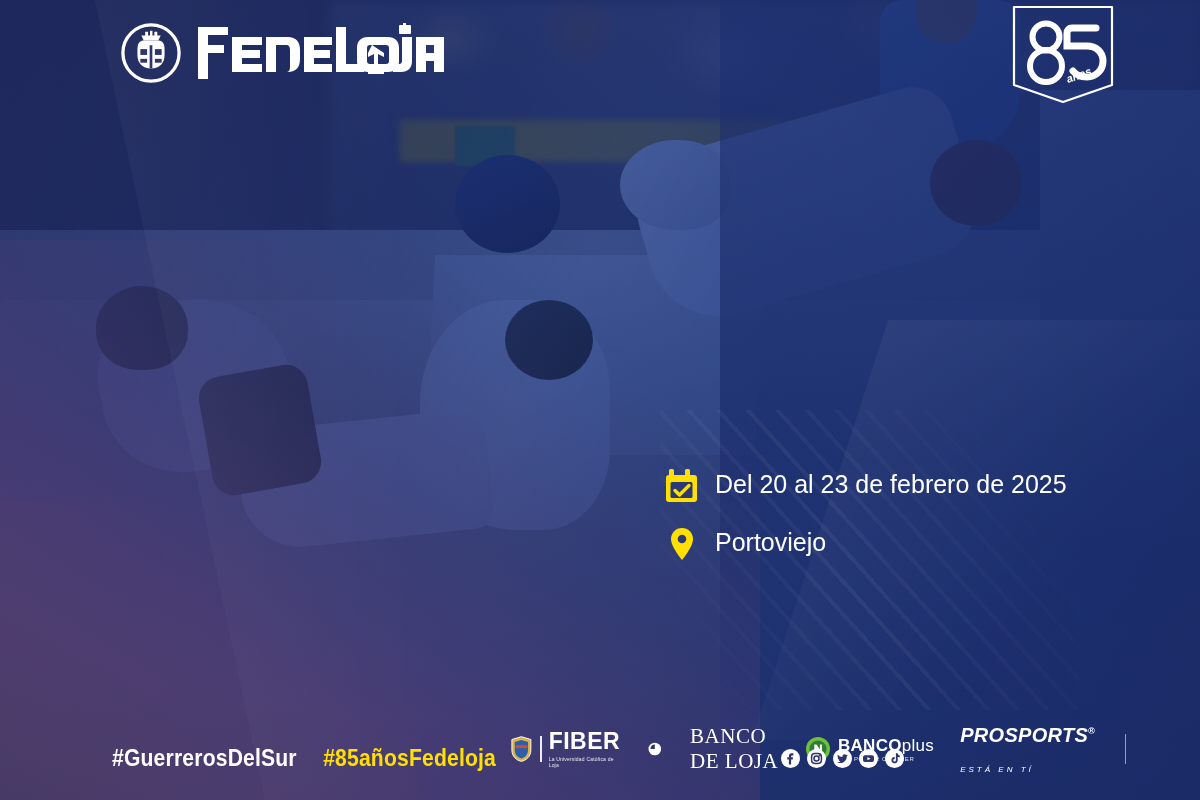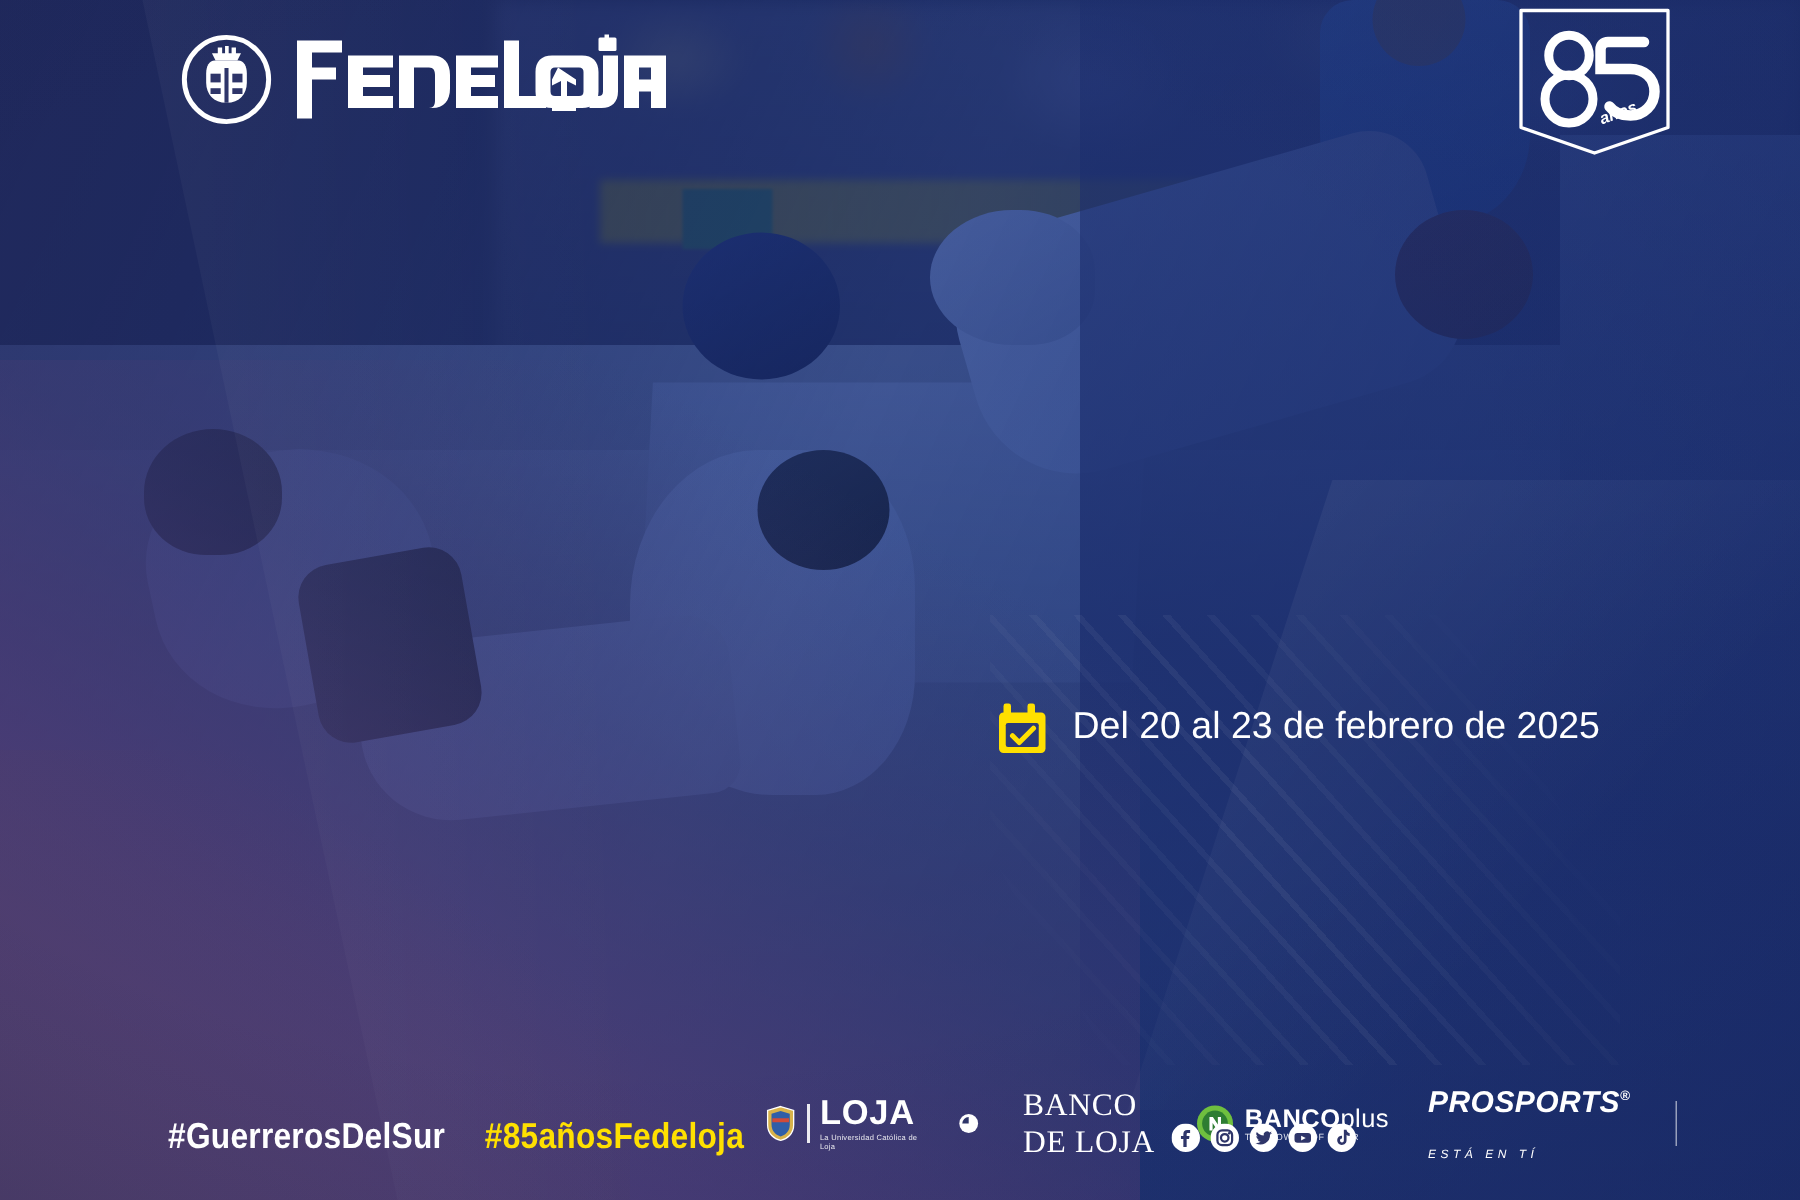--- a/index.html
+++ b/index.html
@@ -270,40 +270,47 @@
     <div class="meta-row">
       <svg class="ico" viewBox="0 0 34 36">
         <rect x="4" y="1" width="5" height="9" rx="1.6" fill="#FFE000"></rect>
         <rect x="20" y="1" width="5" height="9" rx="1.6" fill="#FFE000"></rect>
         <rect x="1" y="7" width="31" height="27" rx="3" fill="#FFE000"></rect>
         <rect x="5.5" y="14" width="22" height="16" rx="1.5" fill="#2b3a77"></rect>
         <path d="M10 22.5l4.5 4.5L24 17.5" fill="none" stroke="#FFE000" stroke-width="3.4" stroke-linecap="round" stroke-linejoin="round"></path>
       </svg>
       <div class="txt">Del 20 al 23 de febrero de 2025</div>
     </div>
+    <div class="meta-row">
+      <svg class="ico" viewBox="0 0 34 36">
+        <path d="M17 2c-6.1 0-11 4.9-11 11 0 8 11 21 11 21s11-13 11-21c0-6.1-4.9-11-11-11z" fill="#FFE000"></path>
+        <circle cx="17" cy="13" r="4.3" fill="#2b3a77"></circle>
+      </svg>
+      <div class="txt">Portoviejo</div>
+    </div>
   </div>
 
   <div class="footer">
 
     <div class="hashtags">
       <span class="hash-white">#GuerrerosDelSur</span>
       <span class="hash-yellow">#85añosFedeloja</span>
     </div>
 
     <div class="sponsors">
 
       <div class="sp">
         <svg class="crest" viewBox="0 0 24 28">
           <path d="M12 1l10 3v11c0 7-5 11-10 12C7 26 2 22 2 15V4z" fill="#d8b24a" stroke="#fff" stroke-width="1"></path>
           <path d="M12 4.5l7 2v8.5c0 5-3.5 8-7 9-3.5-1-7-4-7-9V6.5z" fill="#2f5ea8"></path>
           <path d="M5.6 10h12.8v3H5.6z" fill="#cf4b3a"></path>
         </svg>
         <div class="vbar"></div>
         <div>
-          <div class="utpl-t">LOJA</div>
+          <div class="utpl-t">FIBER</div>
           <div class="utpl-s">La Universidad Católica de Loja</div>
         </div>
       </div>
 
       <div class="sp">
         <svg width="26" height="26" viewBox="0 0 26 26">
           <circle cx="13" cy="13" r="12" fill="#fff"></circle>
           <path d="M13 2a11 11 0 0 1 0 22 8.6 8.6 0 0 0 0-22z" fill="#2e3569"></path>
           <path d="M13 4.6V13H4.8A8.4 8.4 0 0 1 13 4.6z" fill="#2e3569"></path>
         </svg>

